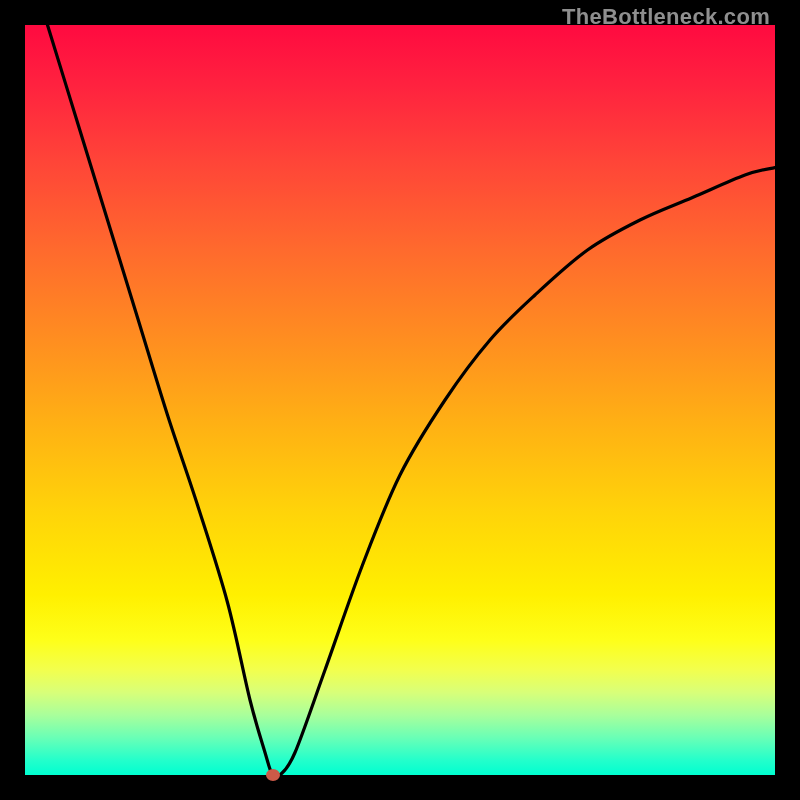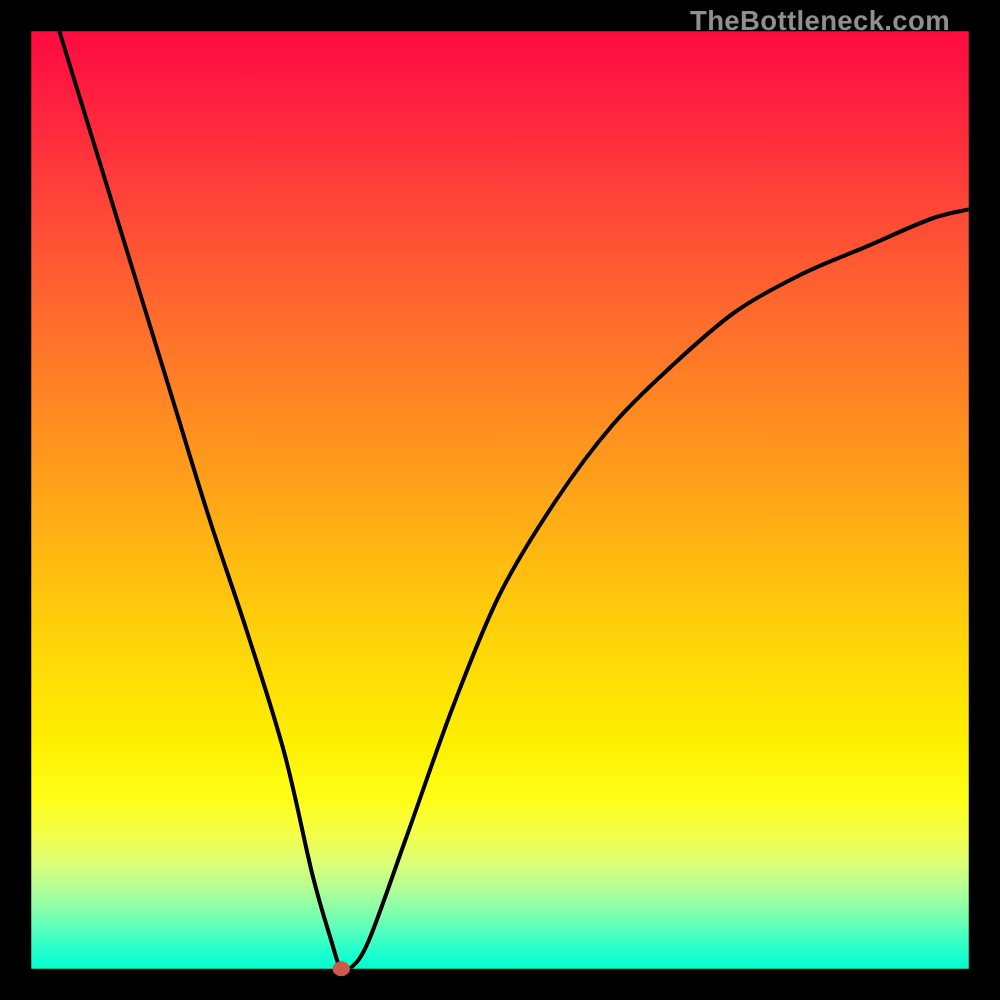--- a/index.html
+++ b/index.html
@@ -29,21 +29,21 @@
       #f2ff4e 86%,
       #d8ff79 89%,
       #a9ff9b 92%,
       #6affb6 95%,
       #24ffcb 98%,
       #00ffd1 100%);
   }
   .watermark {
     position: absolute;
     top: 4px;
-    right: 40px;
+    right: 30px;
     font-family: Arial, Helvetica, sans-serif;
     font-size: 22px;
     font-weight: bold;
     color: #8f8f8f;
     letter-spacing: 0.3px;
   }
   svg.curve {
     position: absolute;
     left: 0; top: 0;
     width: 750px; height: 750px;

